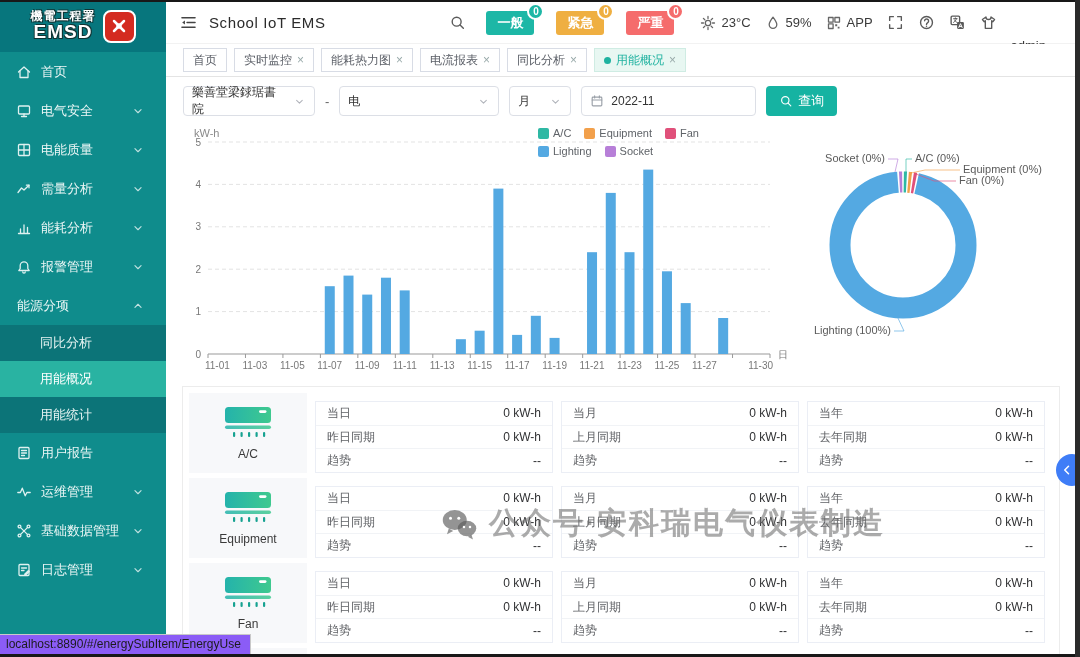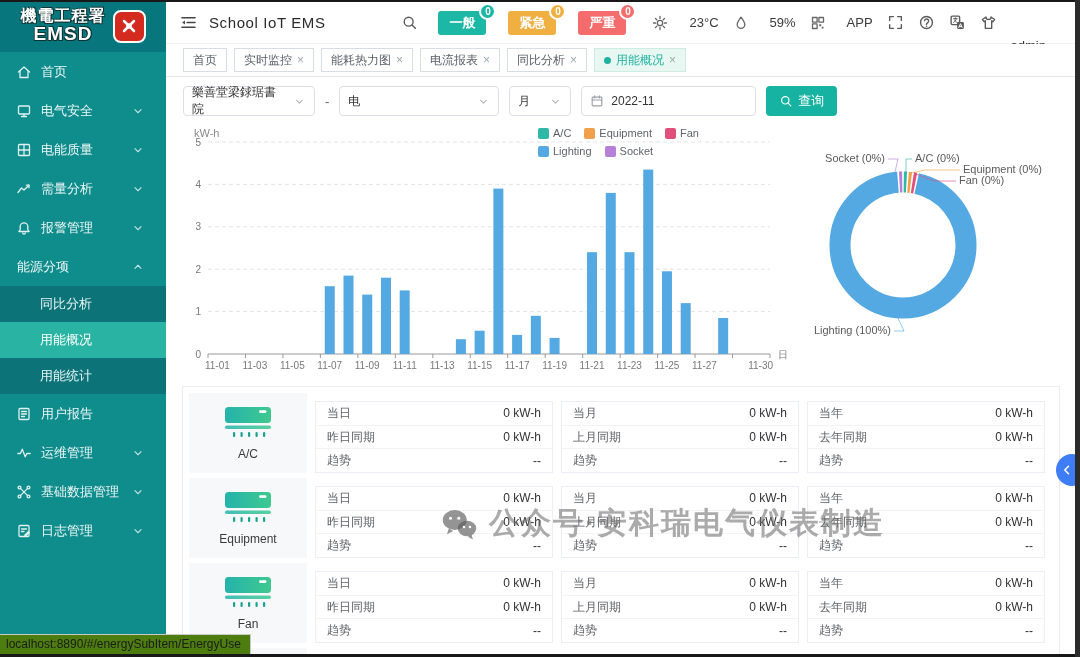--- a/index.html
+++ b/index.html
@@ -9,42 +9,42 @@
 
 .edge-top,.edge-bottom,.edge-right{position:absolute;background:#181818;z-index:30;}
 .edge-top{left:0;top:0;width:100%;height:2px;}
 .edge-bottom{left:0;bottom:0;width:100%;height:3px;}
 .edge-right{right:0;top:0;width:5px;height:100%;background:#2b2b2b;}
 
 
 .sidebar{position:absolute;left:0;top:0;width:166px;height:657px;background:#0f8c8c;z-index:5;}
 .logo{height:52px;background:#07767d;display:flex;align-items:center;justify-content:center;gap:7px;}
 .logo-text{color:#fff;text-align:center;line-height:1.05;text-shadow:1px 1px 0 #133,-1px 1px 0 #133,1px -1px 0 #133;}
-.logo-line1{font-size:16px;letter-spacing:1px;font-weight:bold;}
+.logo-line1{font-size:12px;letter-spacing:1px;font-weight:bold;}
 .logo-line2{font-size:19px;font-weight:bold;letter-spacing:1px;}
 .logo-badge{width:33px;height:33px;background:#d42b20;border-radius:8px;border:2px solid #fff;display:flex;align-items:center;justify-content:center;color:#fff;}
 .nav-item{height:39px;display:flex;align-items:center;padding:0 12px 0 16px;color:#ecf7f6;font-size:13px;cursor:pointer;}
 .nav-item .i{width:16px;height:16px;margin-right:9px;color:#dff1f0;}
 .nav-item .lbl{flex:1;}
 .nav-item .chev{width:14px;height:14px;opacity:.85;}
 .nav-item.noicon{padding-left:17px;}
 .submenu{background:#0c7478;}
 .sub-item{height:36px;display:flex;align-items:center;padding-left:40px;color:#e8f5f4;font-size:13px;cursor:pointer;}
 .sub-item.active{background:#29b3a2;color:#fff;}
 .i svg{display:block;width:100%;height:100%;}
 
 
 .topbar{position:absolute;left:166px;top:2px;width:914px;height:42px;background:#fff;display:flex;align-items:center;padding:0 34px 0 13px;border-bottom:1px solid #f2f2f2;z-index:4;}
 .hamburger{width:19px;height:19px;color:#444;margin-right:11px;cursor:pointer;}
 .app-title{font-size:15px;color:#2b2b2b;font-weight:500;letter-spacing:.6px;}
 .top-right{margin-left:auto;display:flex;align-items:center;gap:14px;}
 .tb-icon{width:17px;height:17px;color:#5a5a5a;cursor:pointer;}
 .alarm{position:relative;padding:3px 11px;border-radius:3px;color:#fff;font-size:13px;font-weight:bold;cursor:pointer;margin-right:6px;}
 .alarm .cnt{position:absolute;top:-8px;right:-10px;min-width:17px;height:17px;border-radius:9px;border:2px solid #fff;font-size:10px;font-weight:bold;color:#fff;display:flex;align-items:center;justify-content:center;padding:0 2px;}
-.meta{display:flex;align-items:center;gap:21px;font-size:13px;color:#3a3a3a;}
+.meta{display:flex;align-items:center;gap:5px;font-size:13px;color:#3a3a3a;}
 .meta .i{width:16px;height:16px;color:#666;}
 .admin{font-size:13px;color:#3a3a3a;cursor:pointer;margin-top:46px;}
 
 
 .tabbar{position:absolute;left:166px;top:44px;width:914px;height:33px;background:#fff;border-bottom:1px solid #e4e4e4;display:flex;align-items:center;gap:7px;padding-left:17px;z-index:4;}
 .tab{height:24px;padding:0 9px;border:1px solid #d8dce5;font-size:12px;color:#5a5e66;display:flex;align-items:center;gap:5px;background:#fff;cursor:pointer;white-space:nowrap;}
 .tab .x{color:#9aa;font-size:12px;line-height:1;cursor:pointer;}
 .tab.active{background:#e8f7f2;border-color:#cfece3;color:#1fb2a0;}
 .tab.active .dot{width:7px;height:7px;border-radius:50%;background:#1fb2a0;}
 
@@ -80,21 +80,21 @@
 .stat-row{flex:1;display:flex;justify-content:space-between;align-items:center;padding:0 11px;font-size:12px;color:#606266;border-bottom:1px solid #f1f3f6;}
 .stat-row:last-child{border-bottom:none;}
 .stat-value{color:#303133;}
 
 
 .watermark{position:absolute;left:437px;top:503px;display:flex;align-items:center;gap:8px;z-index:8;color:rgba(110,110,110,.58);pointer-events:none;}
 .watermark .wi{width:44px;height:40px;color:rgba(90,90,90,.65);}
 .watermark .wt{font-size:30px;font-weight:bold;letter-spacing:2px;white-space:nowrap;}
 .collapse-handle{position:absolute;left:1056px;top:454px;width:32px;height:32px;border-radius:50%;background:#3f7df7;z-index:9;display:flex;align-items:center;justify-content:flex-start;padding-left:5px;cursor:pointer;}
 .collapse-handle .i{width:12px;height:12px;color:#fff;}
-.status-tip{position:absolute;left:0;bottom:3px;background:#4d7c0f;border:1px solid #c9c9c9;border-left:none;border-bottom:none;padding:2px 9px 3px 6px;font-size:12px;color:#1c1c1c;z-index:20;white-space:nowrap;}
+.status-tip{position:absolute;left:0;bottom:3px;background:#8b5cf6;border:1px solid #c9c9c9;border-left:none;border-bottom:none;padding:2px 9px 3px 6px;font-size:12px;color:#1c1c1c;z-index:20;white-space:nowrap;}
 </style>
 </head>
 <body>
 
 <div class="screen">
   <svg width="0" height="0" style="position:absolute">
       <defs>
     <linearGradient id="acgrad" x1="0" y1="0" x2="1" y2="0">
       <stop offset="0" stop-color="#24b3ab"></stop>
           <stop offset="1" stop-color="#3fc98f"></stop>
@@ -154,20 +154,34 @@
           </span>
         </div>
         <div class="nav-item">
           <span class="i">
             <svg viewBox="0 0 16 16" fill="none" stroke="currentColor" stroke-width="1.3" stroke-linecap="round" stroke-linejoin="round">
               <path d="M2 11.5 5.5 7l2.5 2L13 4.2"></path>
               <path d="M13 4.2v2.6M13 4.2h-2.6"></path>
             </svg>
           </span>
           <span class="lbl">需量分析</span>
+          <span class="i chev">
+            <svg viewBox="0 0 16 16" fill="none" stroke="currentColor" stroke-width="1.3" stroke-linecap="round" stroke-linejoin="round">
+              <path d="M4.5 6.5 8 10l3.5-3.5"></path>
+            </svg>
+          </span>
+        </div>
+        <div class="nav-item">
+          <span class="i">
+            <svg viewBox="0 0 16 16" fill="none" stroke="currentColor" stroke-width="1.3" stroke-linecap="round" stroke-linejoin="round">
+              <path d="M2.5 13.5h11"></path>
+              <path d="M4.5 13V9M8 13V5M11.5 13V7.5"></path>
+            </svg>
+          </span>
+          <span class="lbl">能耗分析</span>
           <span class="i chev">
             <svg viewBox="0 0 16 16" fill="none" stroke="currentColor" stroke-width="1.3" stroke-linecap="round" stroke-linejoin="round">
               <path d="M4.5 6.5 8 10l3.5-3.5"></path>
             </svg>
           </span>
         </div>
         <div class="nav-item">
           <span class="i">
             <svg viewBox="0 0 16 16" fill="none" stroke="currentColor" stroke-width="1.3" stroke-linecap="round" stroke-linejoin="round">
               <path d="M8 2.8a3.8 3.8 0 0 1 3.8 3.8v2.9l1.4 2H2.8l1.4-2V6.6A3.8 3.8 0 0 1 8 2.8z"></path>

